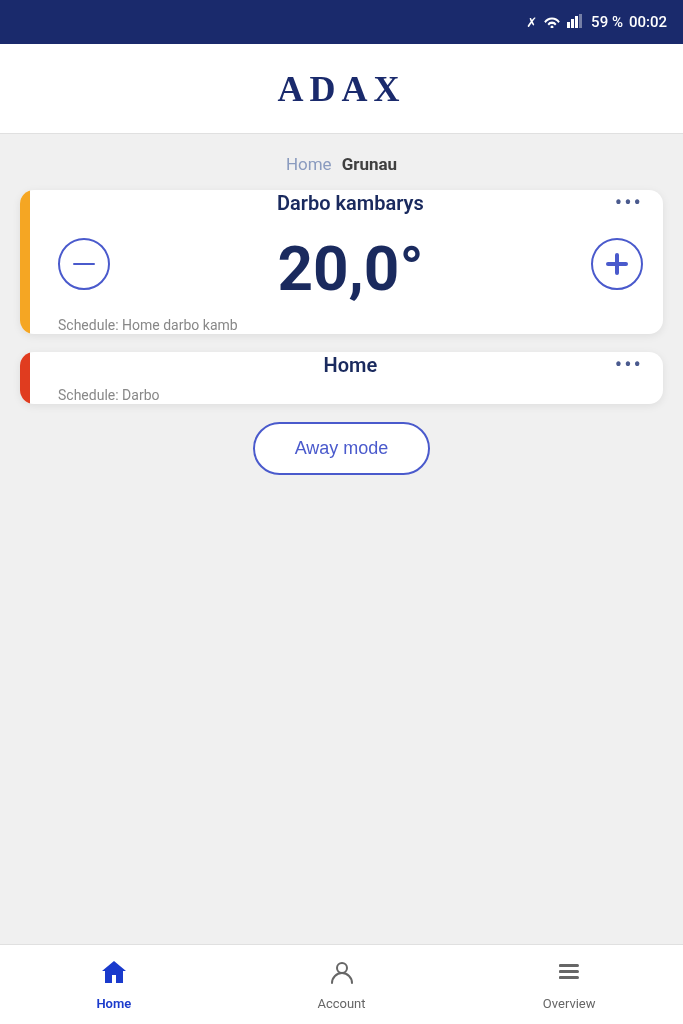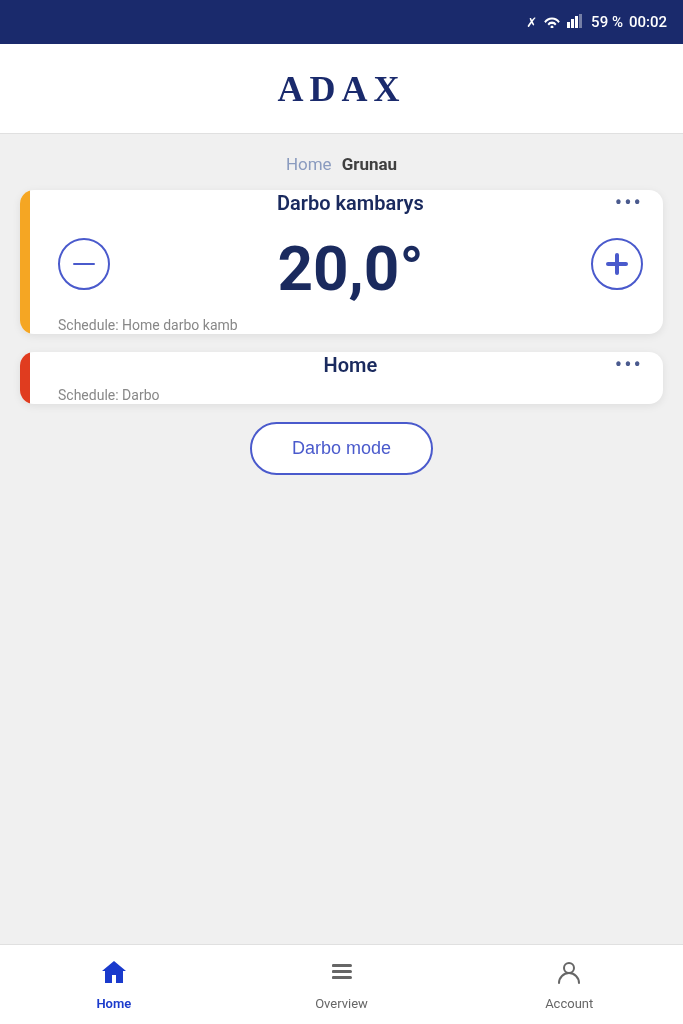--- a/index.html
+++ b/index.html
@@ -303,53 +303,53 @@
       <div class="card-header">
         <div style="width:28px"></div>
         <span class="card-title">Home</span>
         <span class="card-menu">•••</span>
       </div>
       <span class="card-schedule">Schedule: Darbo</span>
     </div>
   </div>
 
   <div class="away-mode-container">
-    <button class="away-mode-btn">Darbo mode</button>
+    <button class="away-mode-btn">Away mode</button>
   </div>
 
 </div>
 
 <div class="bottom-nav">
 
   <div class="nav-item active">
     <span class="nav-icon">
       <svg width="28" height="28" viewBox="0 0 28 28" fill="#1a3acc">
         <path d="M14 3L2 13h3v12h7v-8h4v8h7V13h3L14 3z"></path>
       </svg>
     </span>
     <span class="nav-label">Home</span>
+  </div>
+
+  <div class="nav-item inactive">
+    <span class="nav-icon">
+      <svg width="28" height="28" viewBox="0 0 28 28" fill="none" stroke="#666" stroke-width="2">
+        <circle cx="14" cy="10" r="5"></circle>
+        <path d="M4 25c0-5.5 4.5-10 10-10s10 4.5 10 10" stroke-linecap="round"></path>
+      </svg>
+    </span>
+    <span class="nav-label">Account</span>
   </div>
 
   <div class="nav-item inactive">
     <span class="nav-icon">
       <svg width="28" height="28" viewBox="0 0 28 28" fill="#666">
         <rect x="4" y="6" width="20" height="3" rx="1.5"></rect>
         <rect x="4" y="12" width="20" height="3" rx="1.5"></rect>
         <rect x="4" y="18" width="20" height="3" rx="1.5"></rect>
         <rect x="4" y="6" width="4" height="3" rx="1.5" fill="#666"></rect>
         <rect x="4" y="12" width="4" height="3" rx="1.5" fill="#666"></rect>
         <rect x="4" y="18" width="4" height="3" rx="1.5" fill="#666"></rect>
       </svg>
     </span>
     <span class="nav-label">Overview</span>
   </div>
 
-  <div class="nav-item inactive">
-    <span class="nav-icon">
-      <svg width="28" height="28" viewBox="0 0 28 28" fill="none" stroke="#666" stroke-width="2">
-        <circle cx="14" cy="10" r="5"></circle>
-        <path d="M4 25c0-5.5 4.5-10 10-10s10 4.5 10 10" stroke-linecap="round"></path>
-      </svg>
-    </span>
-    <span class="nav-label">Account</span>
-  </div>
-
 </div>
 
 </body></html>

